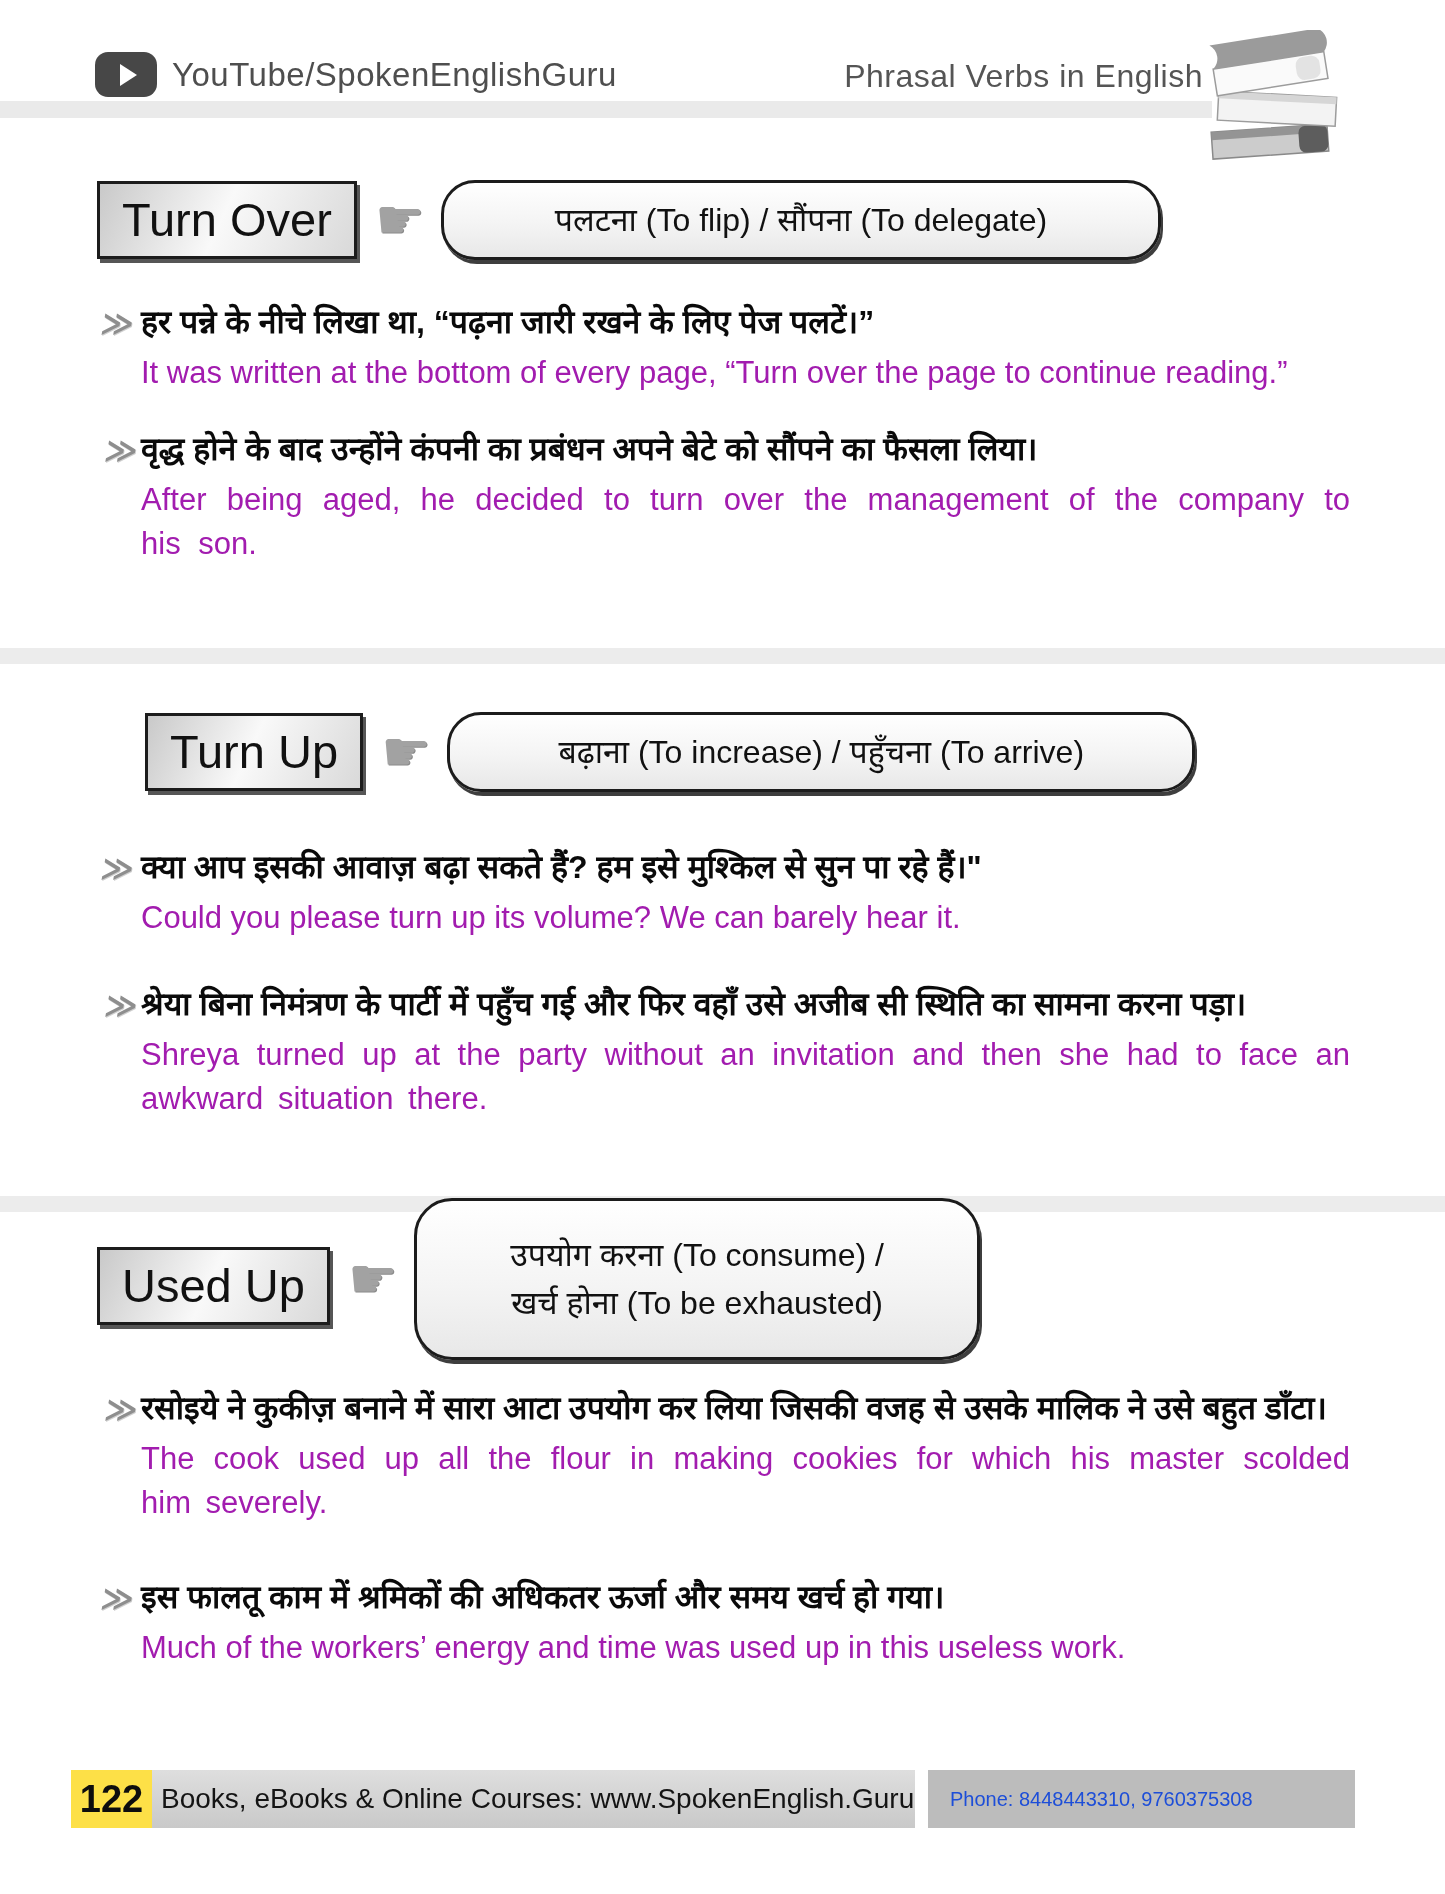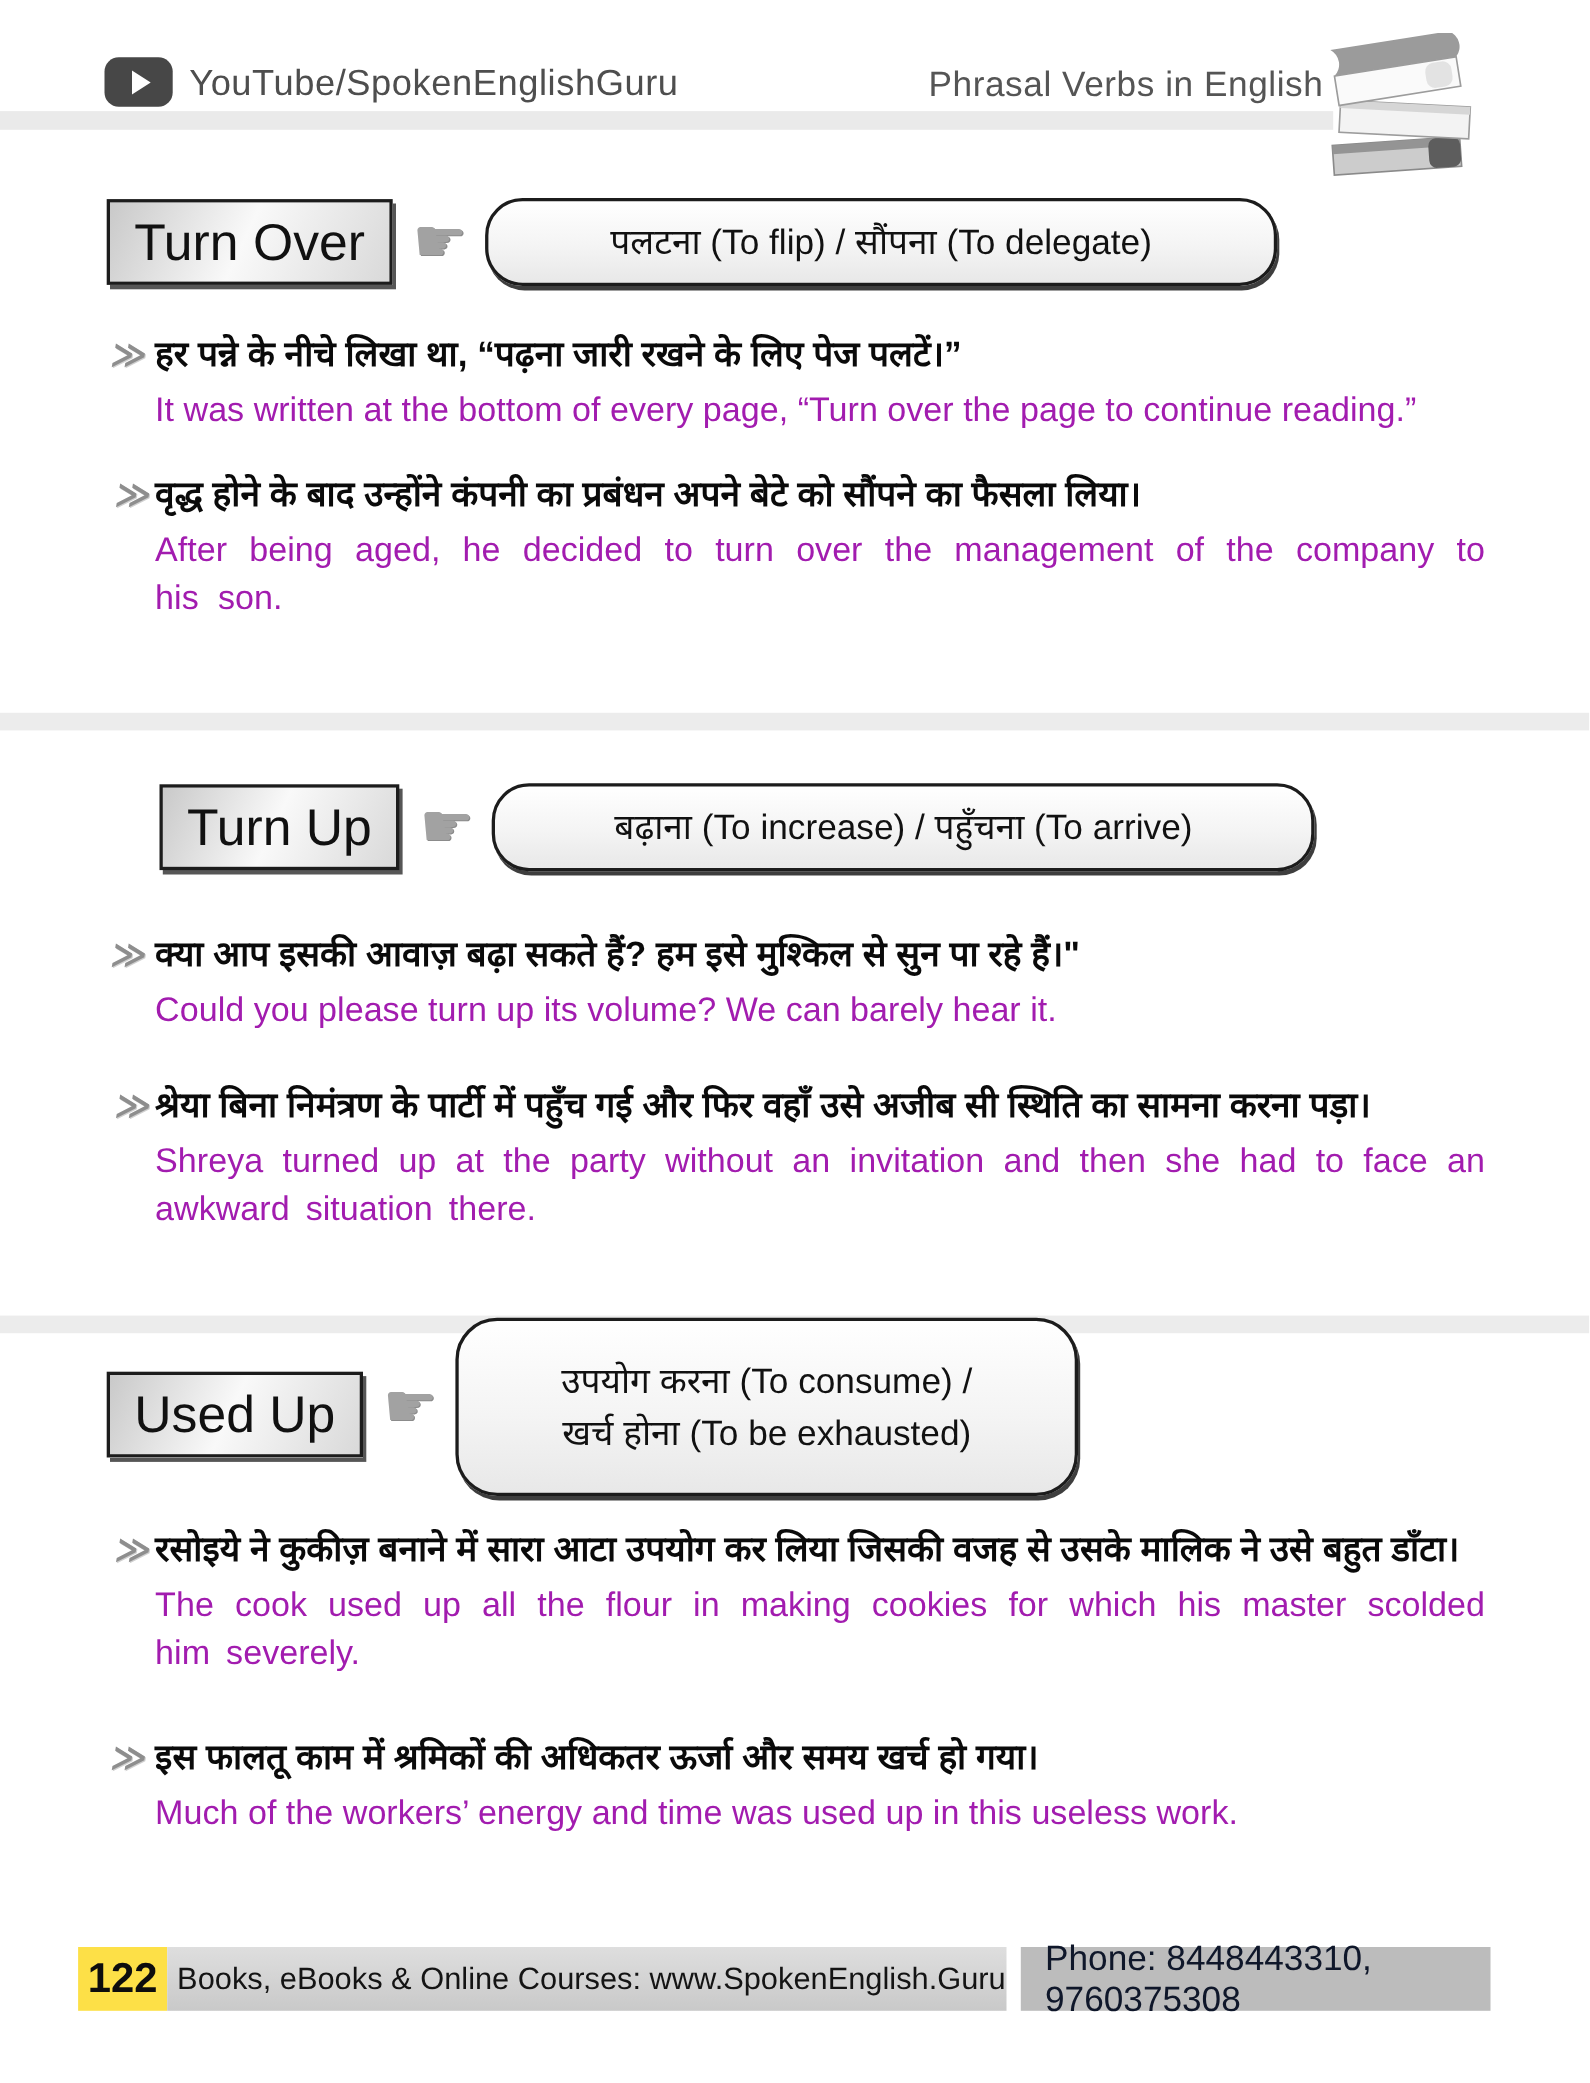--- a/index.html
+++ b/index.html
@@ -73,21 +73,21 @@
   .pg-num {
     flex:0 0 81px; background:#fde047; display:flex; align-items:center; justify-content:center;
     font-size:38px; font-weight:700; color:#0d0d0d;
   }
   .foot-mid {
     flex:1; background:linear-gradient(180deg,#dedede,#c9c9c9); display:flex; align-items:center;
     padding-left:9px; font-size:28px; color:#141414; margin-right:13px;
   }
   .foot-right {
     flex:0 0 427px; background:#bcbcbc; display:flex; align-items:center;
-    padding-left:22px; font-size:32px; color:#0f172a;
+    padding-left:22px; font-size:20px; color:#1d4ed8;
   }
 </style>
 </head>
 <body>
 
 <div class="page">
 
   <div class="hdr-band"></div>
   <div class="yt-badge">
     <div class="yt-play"></div>

